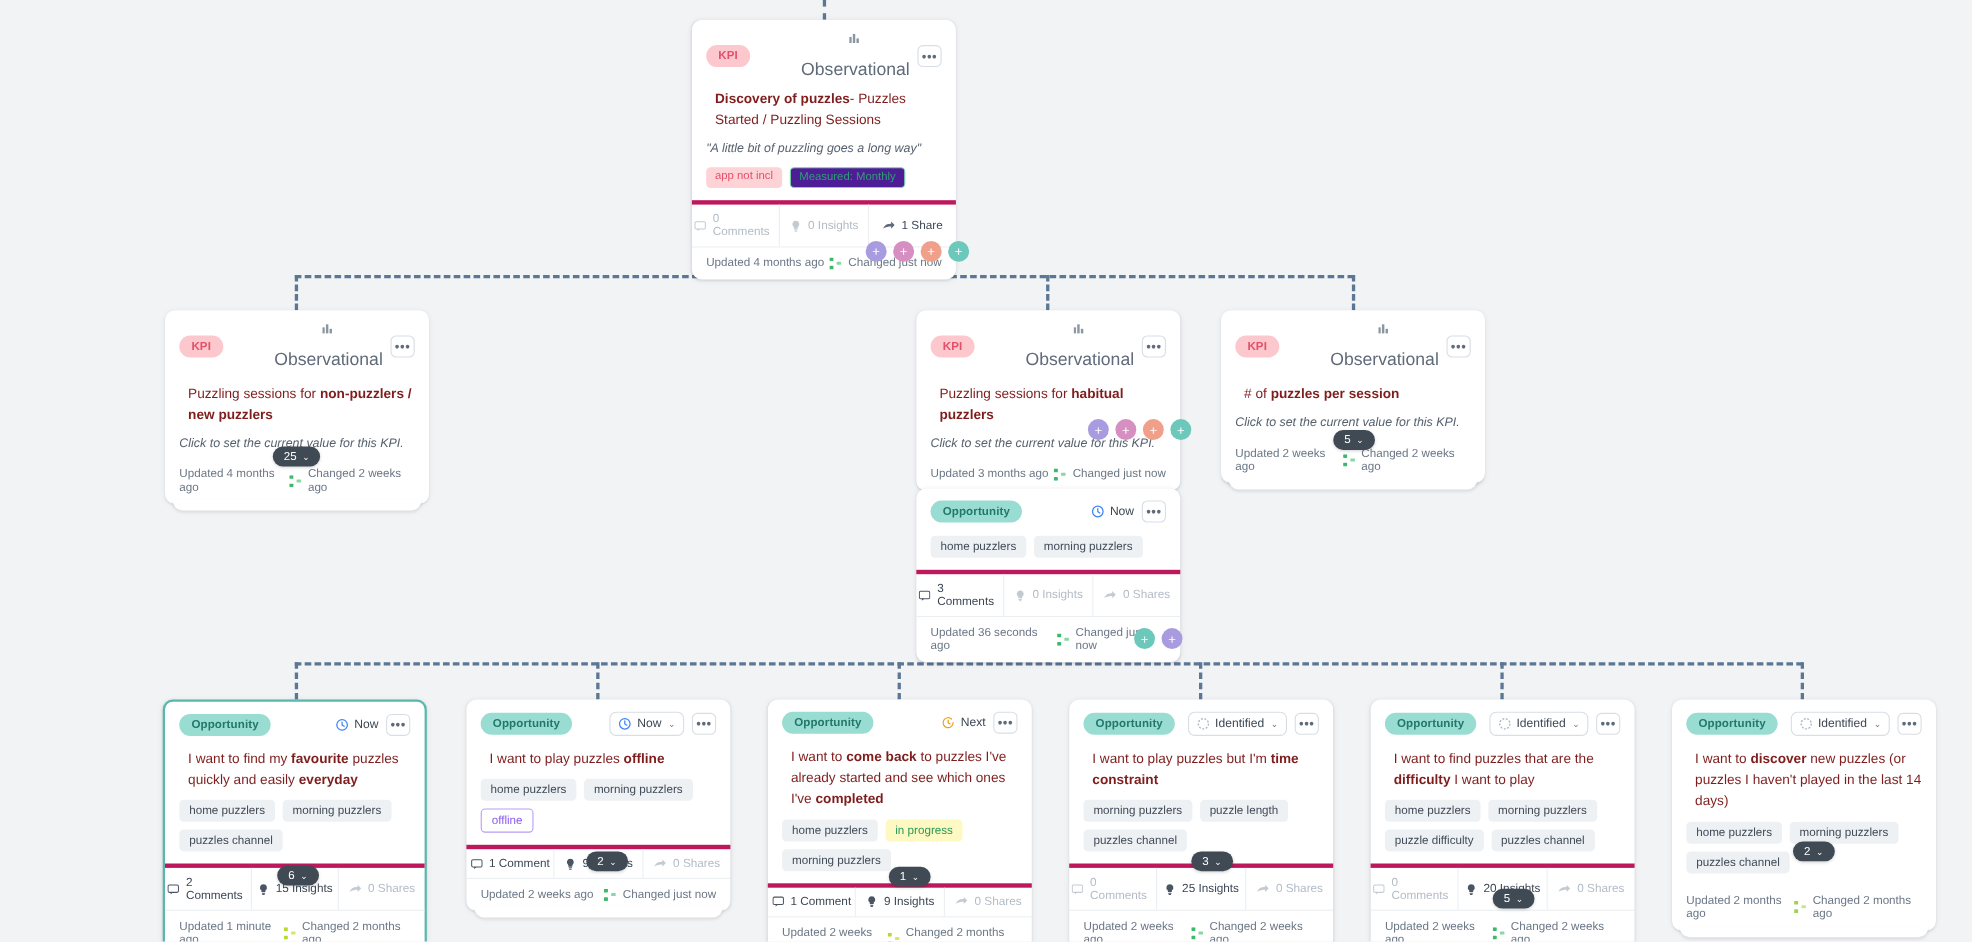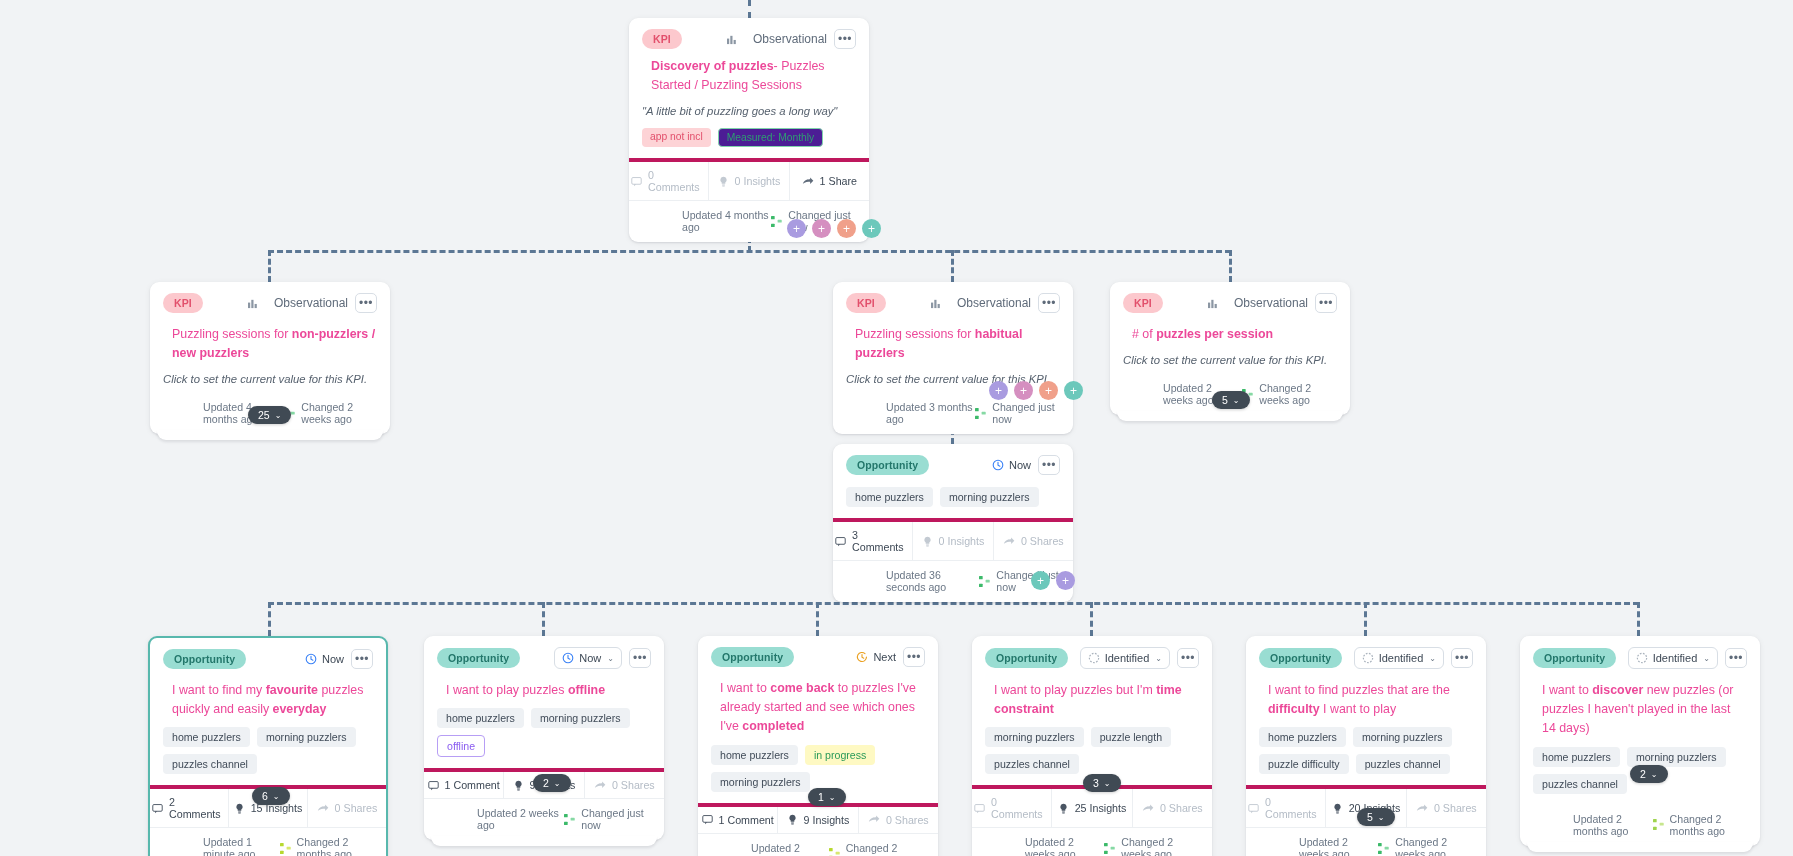--- a/index.html
+++ b/index.html
@@ -41,21 +41,21 @@
   .pill {
     font-size: 10.5px; font-weight: 600;
     padding: 4px 11px; border-radius: 14px; letter-spacing: .1px;
   }
   .pill.kpi { background: #fcc8cd; color: #e2506c; }
   .pill.opportunity { background: #99ddd2; color: #23776b; }
 
   .head-right { display: flex; align-items: center; gap: 7px; }
   .meta-type {
     display: flex; align-items: center; gap: 15px;
-    font-size: 12px; color: #5f6b7a;
+    font-size: 16px; color: #5f6b7a; flex-direction: column;
   }
   .meta-chip {
     display: flex; align-items: center; gap: 5px;
     font-size: 11px; color: #3d4855;
     border: 1px solid #d8dee5; border-radius: 6px;
     padding: 4px 7px; background: #fff;
   }
   .meta-plain {
     display: flex; align-items: center; gap: 5px;
     font-size: 11px; color: #3d4855;
@@ -63,22 +63,22 @@
   .dots {
     width: 22px; height: 20px;
     border: 1px solid #d8dee5; border-radius: 5px;
     display: flex; align-items: center; justify-content: center;
     color: #5f6b7a; font-size: 12px; line-height: 1; letter-spacing: .5px;
     background: #fff;
   }
   .chev { font-size: 8px; color: #6b7786; margin-left: 1px; }
 
   .card-title {
-    padding: 4px 13px 0 22px;
-    font-size: 12.4px; line-height: 1.55; color: #ec4899;
+    padding: 4px 13px 0 2px;
+    font-size: 12.4px; line-height: 1.55; color: #7f1d1d; margin-left: 19px;
   }
   .card-title b { font-weight: 700; }
   .card-sub {
     padding: 10px 13px 2px 13px;
     font-size: 11.3px; font-style: italic; color: #56616e;
   }
   .bignum {
     padding: 4px 13px 0 13px;
     font-size: 25px; font-weight: 400; color: #1b222a; letter-spacing: -.3px;
   }
@@ -101,21 +101,21 @@
     flex: 1; display: flex; align-items: center; justify-content: center; gap: 6px;
     padding: 7px 2px; font-size: 10.7px; color: #3d4855;
     border-right: 1px solid #eceff2;
   }
   .stat:last-child { border-right: none; }
   .stat.zero { color: #b4bcc6; }
 
   .footer {
     display: flex; align-items: flex-end; justify-content: space-between;
     padding: 8px 13px 9px 13px;
-    font-size: 10.6px; color: #6b7786; margin-left: 40px;
+    font-size: 10.6px; color: #6b7786;
   }
   .footer .changed { display: flex; align-items: center; gap: 6px; }
 
   
   .addrow { position: absolute; display: flex; gap: 6px; z-index: 6; }
   .addbtn {
     width: 19px; height: 19px; border-radius: 50%;
     display: flex; align-items: center; justify-content: center;
     color: #fff; font-size: 12px; line-height: 1; font-weight: 400;
   }

